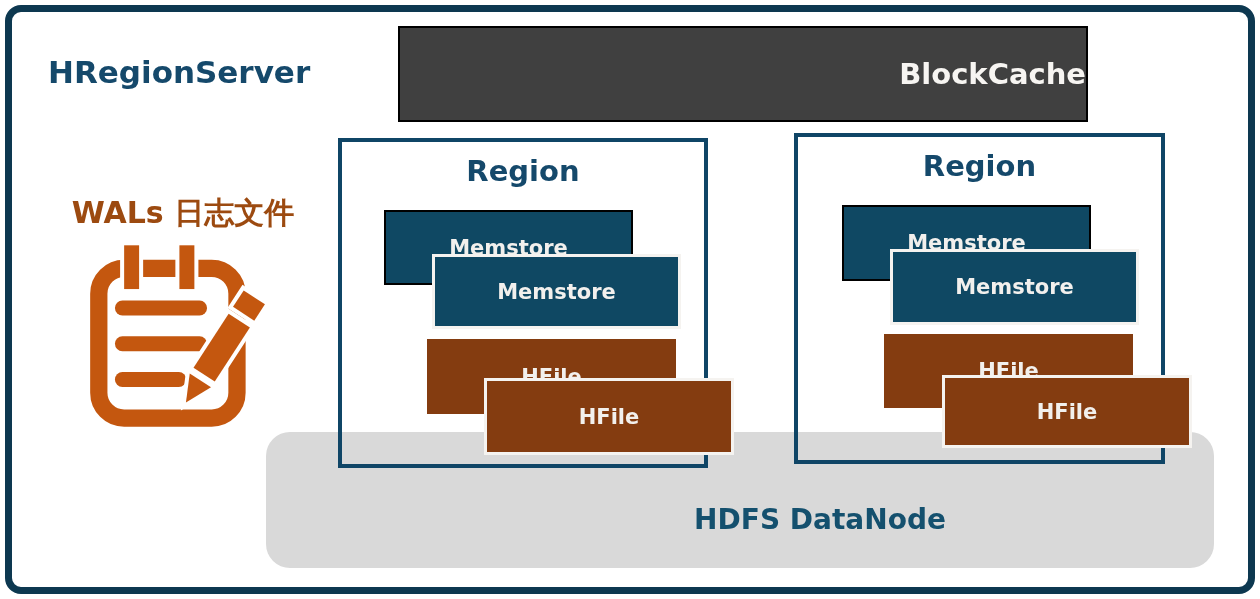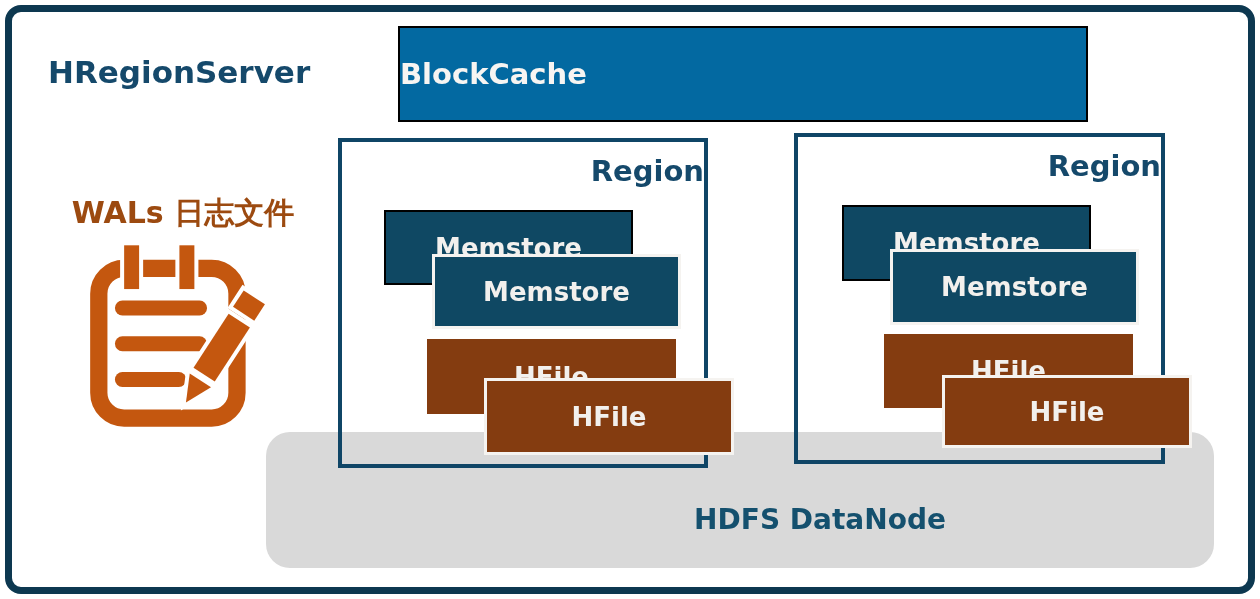--- a/index.html
+++ b/index.html
@@ -11,44 +11,44 @@
     position:absolute;left:5px;top:5px;width:1236px;height:575px;
     border:7px solid #0d3850;border-radius:16px;background:transparent;z-index:5;
     pointer-events:none;
   }
   .hrs-title{
     position:absolute;left:48px;top:54px;font-size:31px;font-weight:bold;color:#15496b;
     z-index:6;letter-spacing:0px;
   }
   .blockcache{
     position:absolute;left:398px;top:26px;width:690px;height:96px;
-    background:#0369a1;border:2px solid #000000;box-sizing:border-box;
-    display:flex;align-items:center;justify-content:flex-start;
+    background:#404040;border:2px solid #000000;box-sizing:border-box;
+    display:flex;align-items:center;justify-content:flex-end;
     color:#f7f5f2;font-size:29px;font-weight:bold;z-index:4;
   }
   .hdfs-band{
     position:absolute;left:266px;top:432px;width:948px;height:136px;
     background:#d9d9d9;border-radius:24px;z-index:1;
   }
   .hdfs-label{
     position:absolute;left:266px;top:503px;width:1108px;text-align:center;
     color:#14506e;font-size:28px;font-weight:bold;z-index:1;
   }
   .region{
     position:absolute;border:4px solid #0f4566;box-sizing:border-box;background:transparent;z-index:2;
   }
   .region-left{left:338px;top:138px;width:370px;height:330px;}
   .region-right{left:794px;top:133px;width:371px;height:331px;}
   .region-title{
-    position:absolute;left:0;top:12px;width:100%;text-align:right;
+    position:absolute;left:0;top:12px;width:100%;text-align:center;
     color:#15496b;font-size:29px;font-weight:bold;
   }
   .node{
     position:absolute;box-sizing:border-box;display:flex;align-items:center;justify-content:center;
-    color:#f2f0ed;font-size:26px;font-weight:bold;
+    color:#f2f0ed;font-size:21px;font-weight:bold;
   }
   .node-blue{background:#0f4863;}
   .node-brown{background:#843c10;margin-left:44px;}
   .border-black{border:2px solid #000000;}
   .border-white{border:3px solid #f5f3f0;}
   .z3{z-index:3;}
   .z4{z-index:4;}
   .ms1-l{left:384px;top:210px;width:249px;height:75px;}
   .ms2-l{left:432px;top:254px;width:249px;height:75px;}
   .hf1-l{left:383px;top:339px;width:249px;height:75px;}

